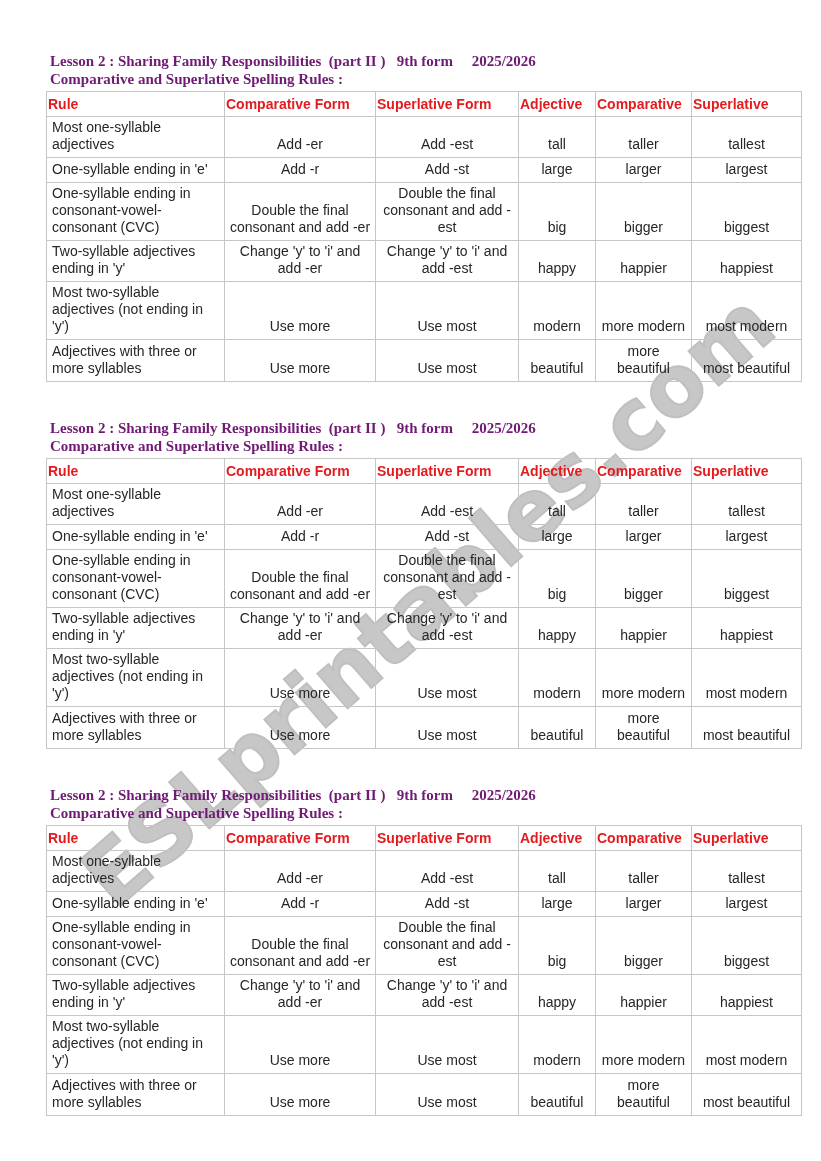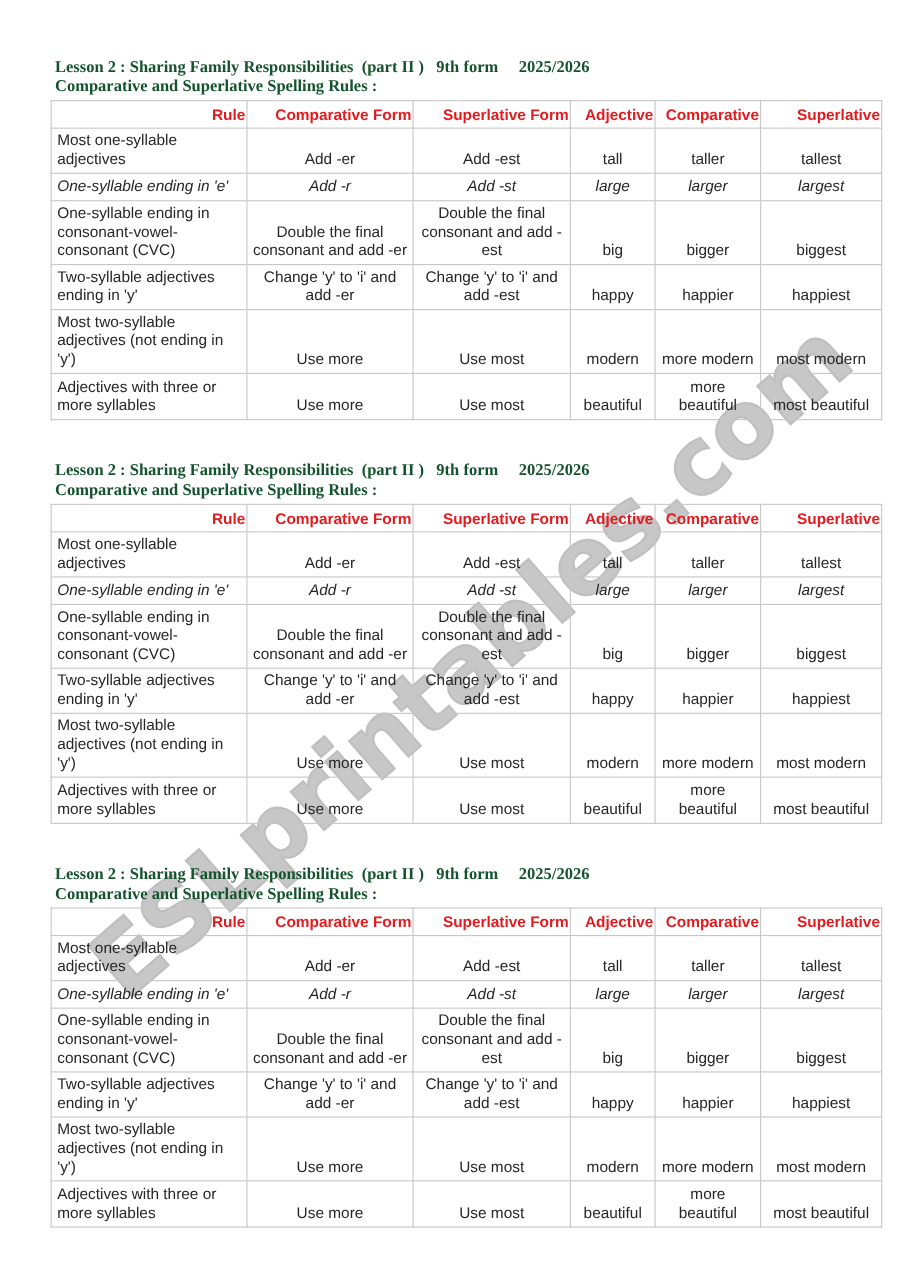--- a/index.html
+++ b/index.html
@@ -30,21 +30,21 @@
     position: relative;
     z-index: 1;
     padding: 52px 20px 0 46px;
   }
   .section + .section { margin-top: 37px; }
   .title1, .title2 {
     font-family: "Liberation Serif", serif;
     font-weight: bold;
     font-size: 15px;
     line-height: 18px;
-    color: #14532d;
+    color: #701a75;
     margin-left: 4px;
     white-space: nowrap;
   }
   .rules-table {
     border-collapse: collapse;
     table-layout: fixed;
     width: 755px;
     margin-top: 3px;
     font-family: "Liberation Sans", sans-serif;
     font-size: 14px;
@@ -57,38 +57,38 @@
   .rules-table col.c4 { width: 77px;  }
   .rules-table col.c5 { width: 96px;  }
   .rules-table col.c6 { width: 110px; }
   .rules-table th, .rules-table td {
     border: 1px solid #c6c6c6;
     background: transparent;
   }
   .rules-table th {
     font-weight: bold;
     font-size: 14px;
-    text-align: right;
+    text-align: left;
     vertical-align: middle;
     padding: 3px 1px;
   }
   .rules-table td {
     vertical-align: bottom;
     text-align: center;
     padding: 2px 4px 4px 4px;
     line-height: 17px;
   }
   .rules-table td:first-child {
     text-align: left;
     padding-left: 5px;
     padding-right: 6px;
   }
   .rules-table thead tr          { height: 25px; }
   .rules-table tbody tr:nth-child(1) { height: 30px; }
-  .rules-table tbody tr:nth-child(2) { height: 25px; font-style: italic; }
+  .rules-table tbody tr:nth-child(2) { height: 25px; }
   .rules-table tbody tr:nth-child(3) { height: 57px; margin-left: 48px; }
   .rules-table tbody tr:nth-child(4) { height: 39px; margin-left: 43px; }
   .rules-table tbody tr:nth-child(5) { height: 58px; }
   .rules-table tbody tr:nth-child(6) { height: 42px; margin-top: 10px; }
 </style>
 </head>
 <body>
 
 <div class="page">
 

